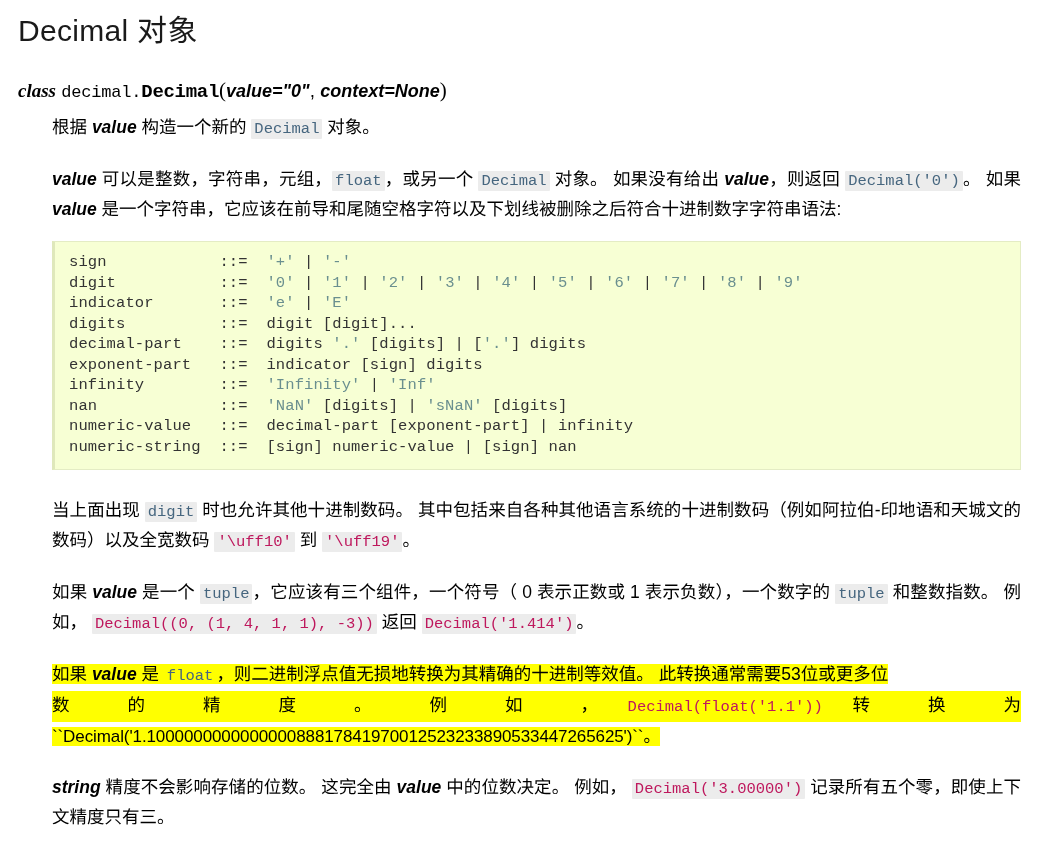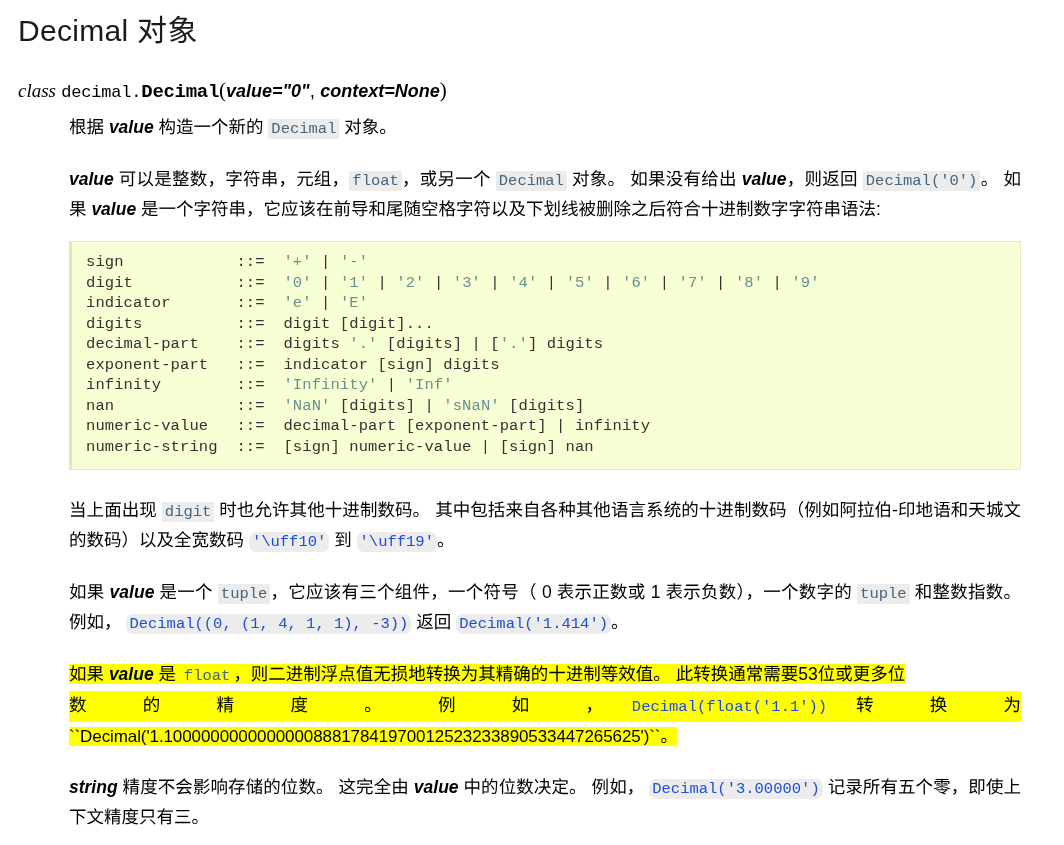--- a/index.html
+++ b/index.html
@@ -40,20 +40,21 @@
     padding: 0 0 0 18px;
     font-size: 19px;
     line-height: 1.35;
     color: #000;
     white-space: nowrap;
   }
   .sig .kw {
     font-style: italic;
     font-family: "Liberation Serif", "DejaVu Serif", serif;
     font-size: 19px;
+    font-weight: bold;
   }
   .sig .mod {
     font-family: "Liberation Mono", "DejaVu Sans Mono", monospace;
     font-size: 17px;
     letter-spacing: -0.2px;
   }
   .sig .cname {
     font-family: "Liberation Mono", "DejaVu Sans Mono", monospace;
     font-weight: 700;
     font-size: 19px;
@@ -65,21 +66,21 @@
   }
   .sig .param {
     font-style: italic;
     font-family: "Liberation Sans", "DejaVu Sans", sans-serif;
     font-weight: 600;
     font-size: 18px;
   }
 
   
   .body-wrap {
-    padding-left: 69px;
+    padding-left: 52px;
     padding-right: 26px;
   }
   p.para {
     margin: 0;
     font-size: 17.5px;
     line-height: 28px;
     color: #000;
     text-align: justify;
     text-justify: inter-ideograph;
   }
@@ -99,23 +100,23 @@
     background: #ececec;
     color: #46667f;
     padding: 1px 3px;
     border-radius: 1px;
     white-space: nowrap;
   }
   .lit-dark {
     font-family: "Liberation Mono", "DejaVu Sans Mono", monospace;
     font-size: 15.5px;
     background: #ececec;
-    color: #1d4ed8;
+    color: #be185d;
     padding: 1px 3px;
-    border-radius: 7px;
+    border-radius: 1px;
     white-space: nowrap;
   }
 
   
   .codeblock {
     background: #f7ffd4;
     border: 1px solid #e4ecc4;
     border-left: 3px solid #dfe8bb;
     margin: 18px 0 0 0;
     padding: 10px 14px 12px 14px;

